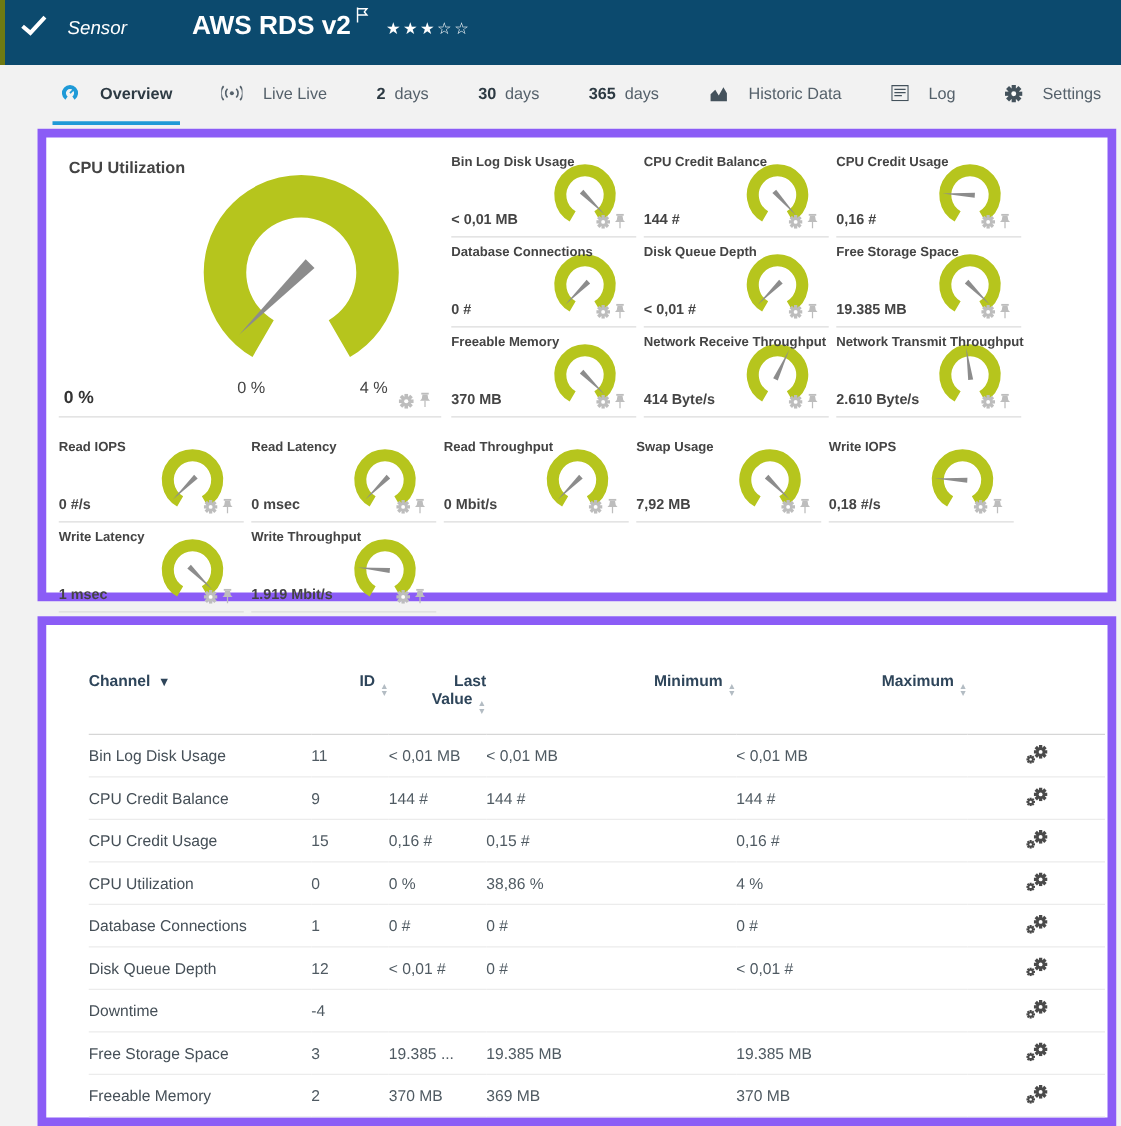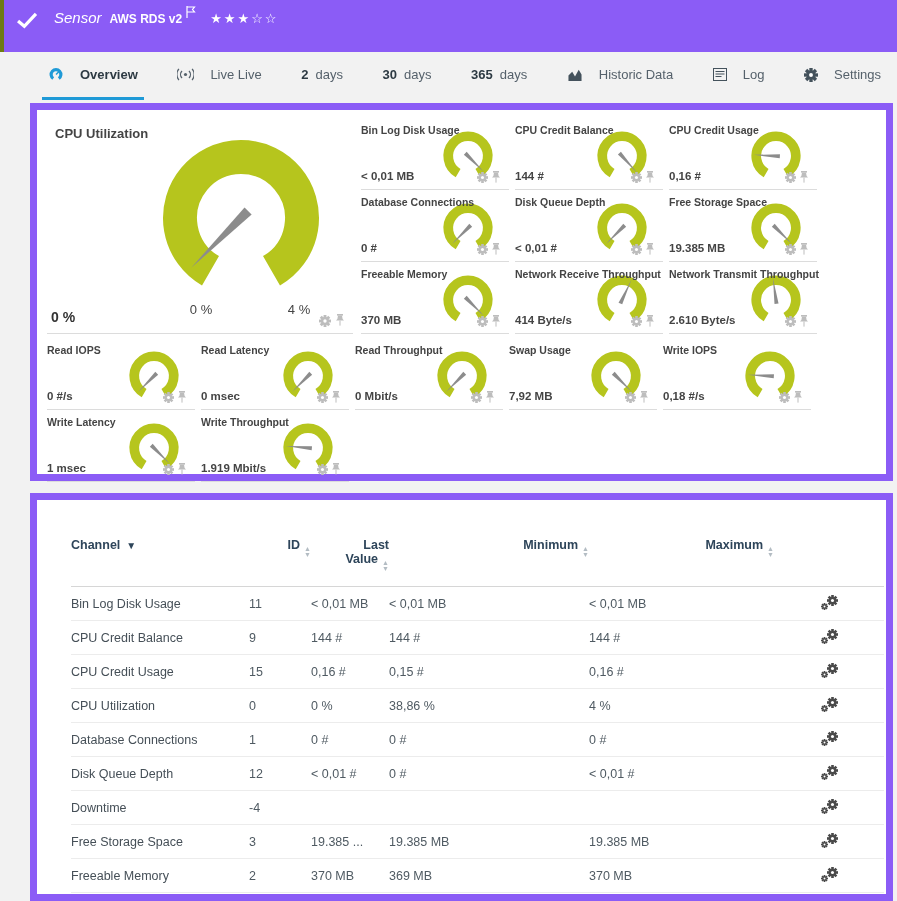--- a/index.html
+++ b/index.html
@@ -3,28 +3,28 @@
 <meta charset="utf-8">
 <style>
   html,body{margin:0;padding:0;}
   body{
     width:897px;height:901px;overflow:hidden;background:#f2f2f2;
     font-family:"Liberation Sans", sans-serif;
     -webkit-font-smoothing:antialiased;
   }
   
   .sensor-header{
-    height:52px;background:#8b5cf6;border-left:4px solid #6e7a12;
+    height:52px;background:#0c4a6e;border-left:4px solid #6e7a12;
     box-sizing:border-box;display:flex;align-items:flex-start;
     padding:9px 0 0 10px;color:#fff;
   }
   .check-wrap{margin:3px 16px 0 2px;}
   .hline1{display:flex;align-items:baseline;}
   .kind{font-style:italic;font-size:15px;margin-right:8px;}
-  .name{font-weight:bold;font-size:12px;}
+  .name{font-weight:bold;font-size:21px;margin-left:44px;}
   .flag-wrap{margin:-4px 0 0 4px;align-self:flex-start;}
   .stars{font-size:13px;letter-spacing:2px;margin-left:14px;cursor:pointer;}
   .status-ok{font-weight:bold;font-size:12px;margin-top:4px;}
   
   .tabs{
     height:48px;display:flex;justify-content:space-between;align-items:stretch;
     padding:0 10px 0 42px;box-sizing:border-box;
   }
   .tab{
     display:flex;align-items:center;gap:9px;font-size:13px;color:#55616b;
@@ -41,21 +41,21 @@
   .top-area{display:flex;}
   .big-tile{width:306px;height:216px;position:relative;border-bottom:1px solid #dcdcdc;
     box-sizing:border-box;margin-right:8px;flex-shrink:0;}
   .big-title{position:absolute;top:8px;left:8px;font-size:13px;font-weight:bold;color:#444;}
   .big-gauge{position:absolute;left:114px;top:20px;}
   .big-scale{position:absolute;top:184px;width:32px;text-align:center;font-size:13px;color:#444;}
   .big-scale.min{left:138px;} .big-scale.max{left:236px;}
   .big-value{position:absolute;left:4px;bottom:8px;font-size:14px;font-weight:bold;color:#333;}
   .big-icons{position:absolute;right:8px;bottom:6px;display:flex;gap:4px;align-items:center;}
   .grid3{display:grid;grid-template-columns:repeat(3,148px);grid-auto-rows:72px;column-gap:6px;}
-  .grid5{display:grid;grid-template-columns:repeat(5,148px);grid-auto-rows:72px;column-gap:6px;margin-top:4px;}
+  .grid5{display:grid;grid-template-columns:repeat(5,148px);grid-auto-rows:72px;column-gap:6px;margin-top:12px;}
   .tile{position:relative;border-bottom:1px solid #dcdcdc;box-sizing:border-box;}
   .tile-title{position:absolute;top:6px;left:0;font-size:10.5px;font-weight:bold;color:#444;
     white-space:nowrap;z-index:2;}
   .tile-gauge-holder svg{position:absolute;top:11px;right:14px;}
   .tile-value{position:absolute;bottom:7px;left:0;font-size:11.5px;font-weight:bold;color:#444;}
   .tile-icons{position:absolute;bottom:5px;right:8px;display:flex;gap:3px;align-items:center;}
   .tile-gear,.tile-pin{display:inline-flex;cursor:pointer;}
   
   .table-panel{margin-top:12px;height:408px;padding:26px 0 8px 34px;overflow:hidden;}
   table{border-collapse:collapse;font-size:12.5px;color:#4f5a62;table-layout:fixed;}

